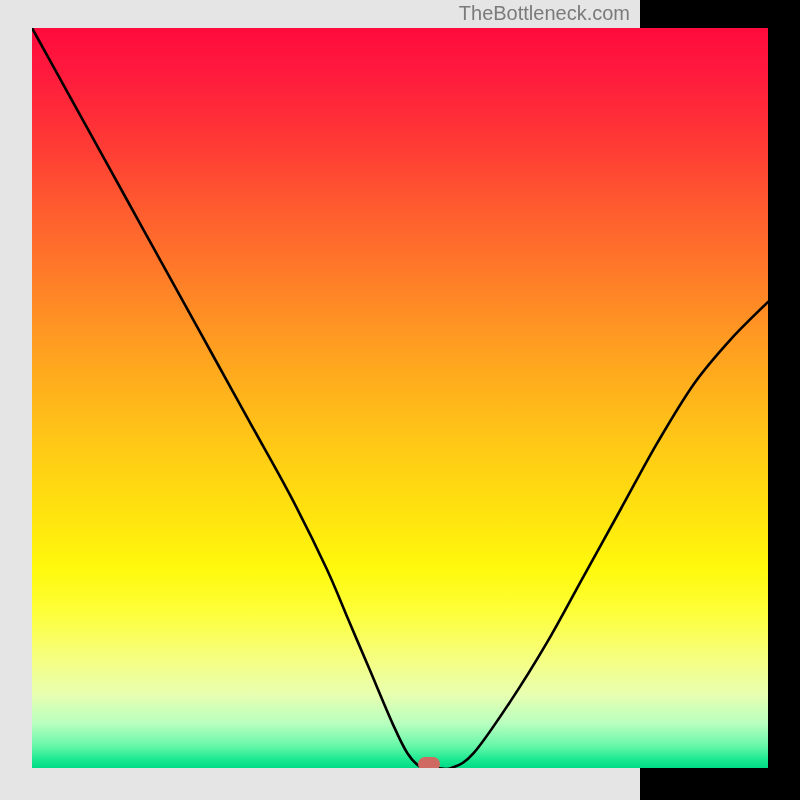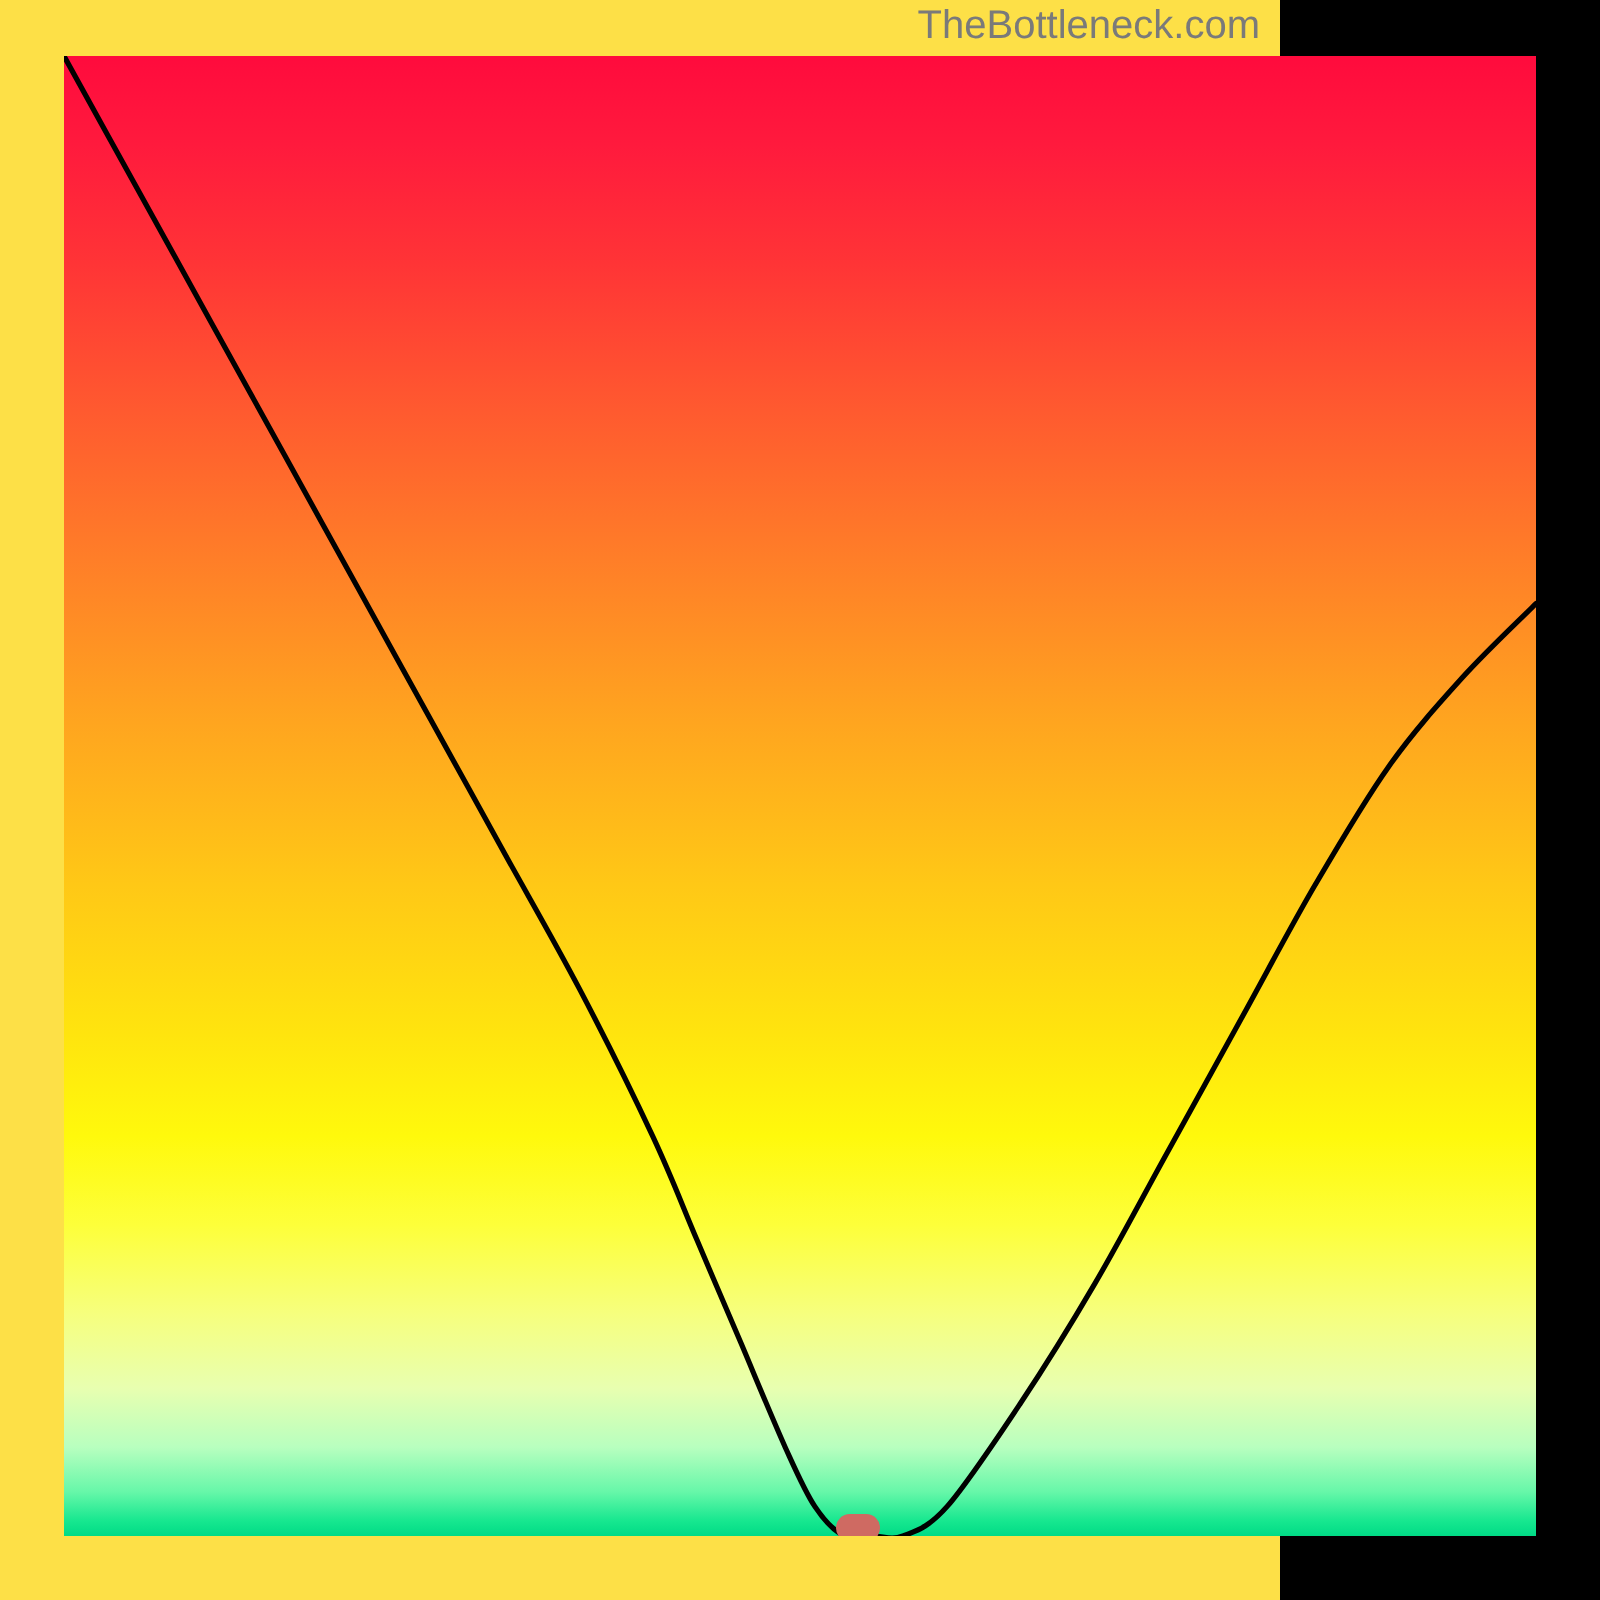--- a/index.html
+++ b/index.html
@@ -7,21 +7,21 @@
     padding: 0;
     width: 800px;
     height: 800px;
     background: #000;
     font-family: Arial, Helvetica, sans-serif;
   }
   .frame {
     position: relative;
     width: 640px;
     height: 800px;
-    background: #fde047;
+    background: #e5e5e5;
   }
   .watermark {
     position: absolute;
     top: 2px;
     right: 10px;
     color: #7a7a7a;
     font-size: 20px;
     font-weight: 500;
     z-index: 5;
   }

